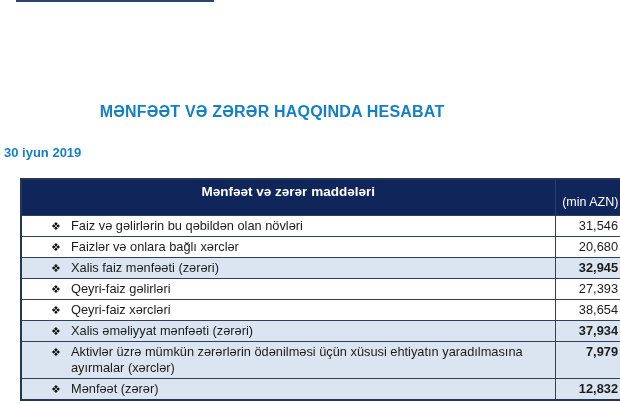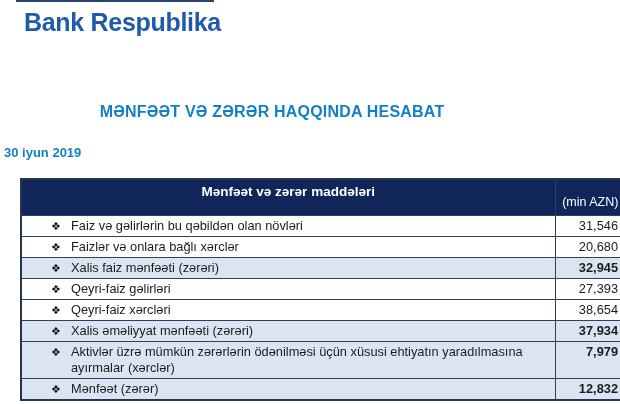--- a/index.html
+++ b/index.html
@@ -98,21 +98,20 @@
     vertical-align: top;
   }
   tr.hl td.value-cell { font-weight: bold; }
 </style>
 </head>
 <body>
 
 <div class="top-edge"></div>
 
 <div class="logo-block">
-  <div class="logo-name">Bank Respublika</div>
 </div>
 
 <div class="report-title">MƏNFƏƏT VƏ ZƏRƏR HAQQINDA HESABAT</div>
 
 <div class="report-date">30 iyun 2019</div>
 
 <table class="pnl">
   <colgroup>
     <col style="width:534px">
     <col style="width:71px">

